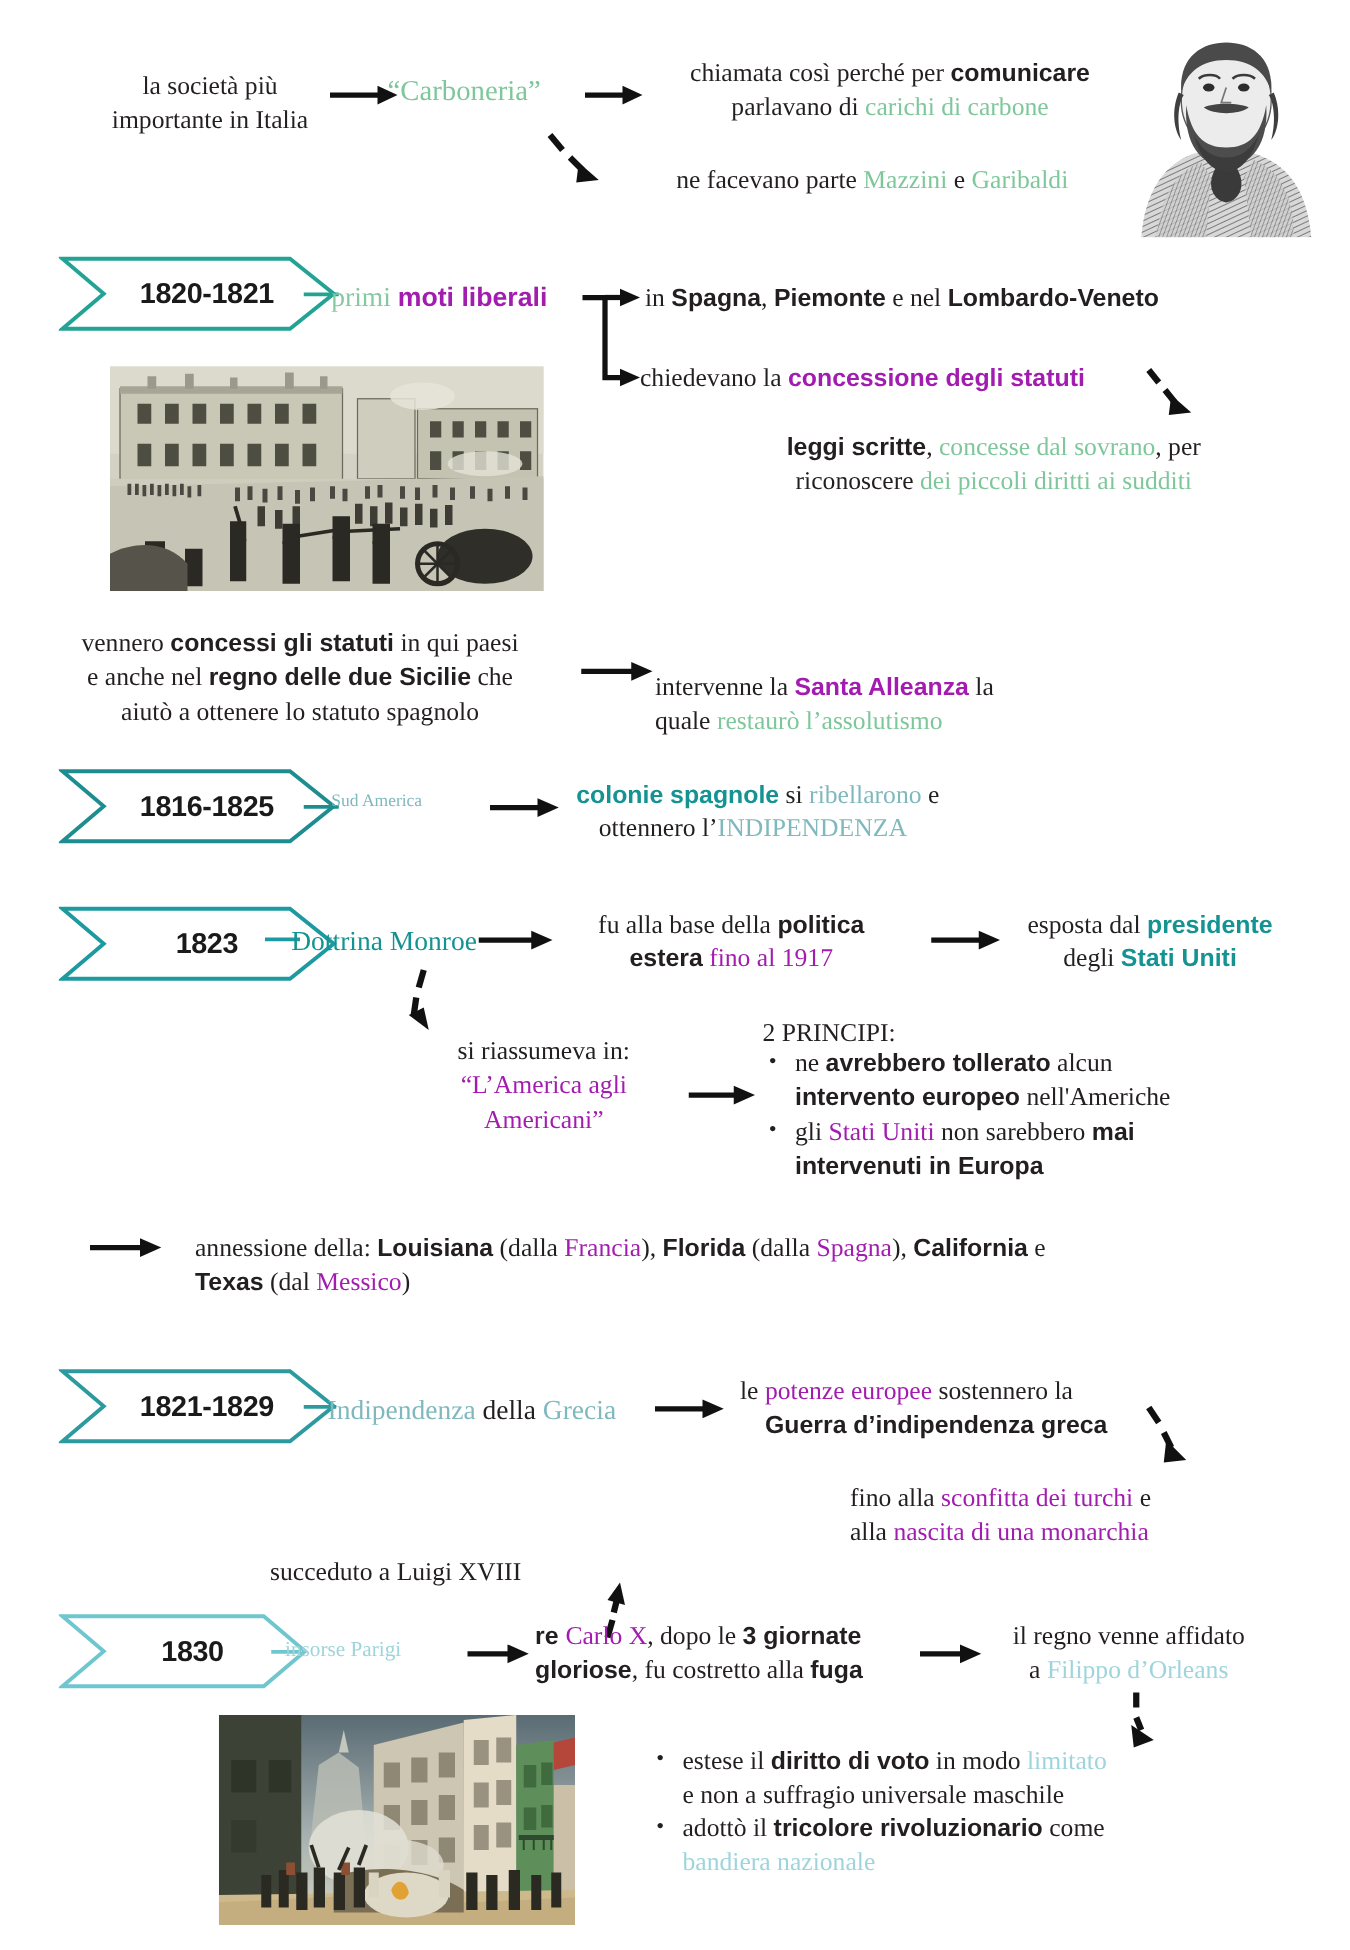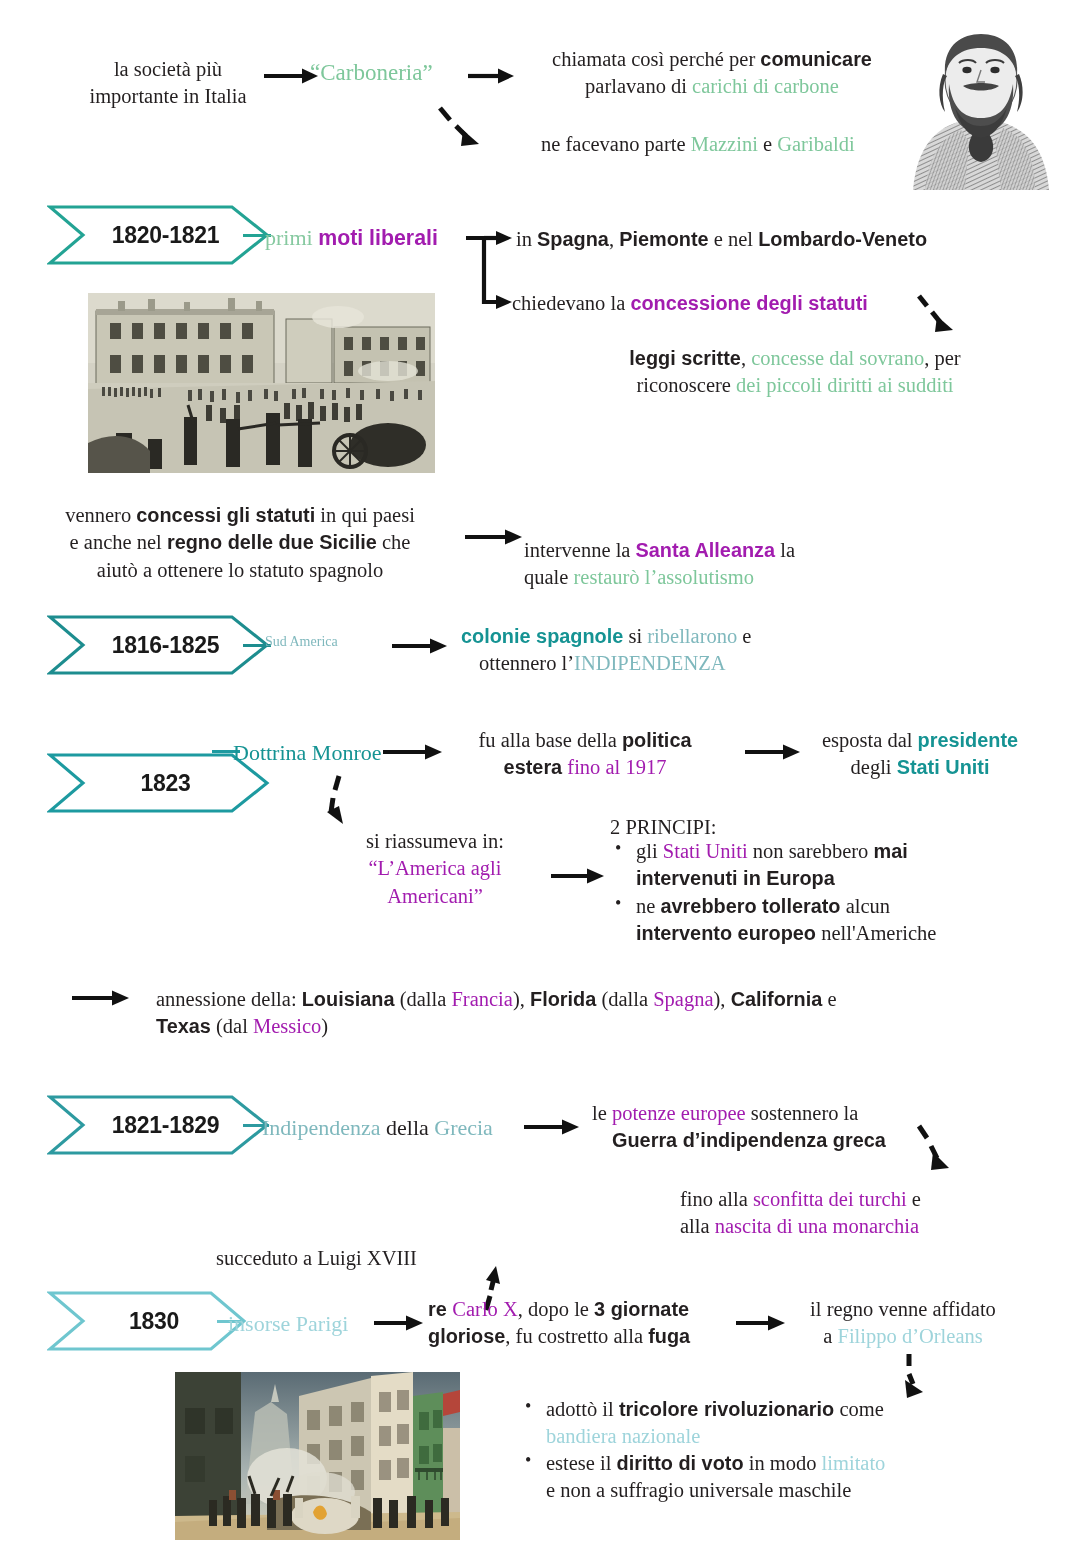--- a/index.html
+++ b/index.html
@@ -359,21 +359,21 @@
     <path d="M0 10 L40 10" stroke="#111" stroke-width="4.2" fill="none"></path>
     <path d="M38 2.5 L55 10 L38 17.5 Z" fill="#111"></path>
   </svg>
 </div>
 
 <div class="abs txt serif" style="left:461px; top:623px;">
   <b class="tealdk">colonie spagnole</b><span> si </span><span class="tealgray">ribellarono</span><span> e</span><br>
   <span style="display:inline-block; width:18px;"></span><span>ottennero l’</span><span class="tealgray">INDIPENDENZA</span>
 </div>
 
-<div class="banner" style="left:47px; top:752px; width:223px; height:62px;">
+<div class="banner" style="left:47px; top:724px; width:223px; height:62px;">
   <svg width="223" height="62" viewBox="0 0 223 62">
     <path d="M3 3 L185 3 L220 31 L185 59 L3 59 L36 31 Z" fill="none" stroke="#1d9aa0" stroke-width="3.1" stroke-linejoin="miter"></path>
   </svg>
   <div class="year">1823</div>
 </div>
 <div class="connector" style="left:212px; top:750px; width:28px; background:#1d9aa0;"></div>
 
 <div class="abs txt tealdk serif" style="left:233px; top:738px; font-size:22px;">Dottrina Monroe</div>
 
 <div class="abs arrow" style="left:383px; top:742px;">
@@ -418,26 +418,26 @@
   <svg width="56" height="20" viewBox="0 0 56 20">
     <path d="M0 10 L38 10" stroke="#111" stroke-width="4.2" fill="none"></path>
     <path d="M36 2.5 L53 10 L36 17.5 Z" fill="#111"></path>
   </svg>
 </div>
 
 <div class="abs txt serif" style="left:610px; top:814px;">2 PRINCIPI:</div>
 
 <ul class="bullets abs" style="left:610px; top:838px; width:420px;">
   <li>
+    <span>ne </span><b>avrebbero tollerato</b><span> alcun</span><br>
+    <b>intervento europeo</b><span> nell'Americhe</span>
+  </li>
+  <li>
     <span>gli </span><span class="tealsoft">Stati Uniti</span><span> non sarebbero </span><b>mai</b><br>
     <b>intervenuti in Europa</b>
-  </li>
-  <li>
-    <span>ne </span><b>avrebbero tollerato</b><span> alcun</span><br>
-    <b>intervento europeo</b><span> nell'Americhe</span>
   </li>
 </ul>
 
 <div class="abs arrow" style="left:72px; top:988px;">
   <svg width="60" height="20" viewBox="0 0 60 20">
     <path d="M0 10 L42 10" stroke="#111" stroke-width="4.2" fill="none"></path>
     <path d="M40 2.5 L57 10 L40 17.5 Z" fill="#111"></path>
   </svg>
 </div>
 
@@ -494,21 +494,21 @@
 </div>
 
 <div class="banner" style="left:47px; top:1290px; width:200px; height:62px;">
   <svg width="200" height="62" viewBox="0 0 200 62">
     <path d="M3 3 L164 3 L197 31 L164 59 L3 59 L36 31 Z" fill="none" stroke="#6fc6cf" stroke-width="3.1" stroke-linejoin="miter"></path>
   </svg>
   <div class="year">1830</div>
 </div>
 <div class="connector" style="left:217px; top:1320px; width:24px; background:#6fc6cf;"></div>
 
-<div class="abs txt tealpale serif" style="left:228px; top:1309px; font-size:22px;">insorse Parigi</div>
+<div class="abs txt tealpale serif" style="left:228px; top:1309px; font-size:17px;">insorse Parigi</div>
 
 <div class="abs arrow" style="left:374px; top:1313px;">
   <svg width="52" height="20" viewBox="0 0 52 20">
     <path d="M0 10 L34 10" stroke="#111" stroke-width="4.2" fill="none"></path>
     <path d="M32 2.5 L49 10 L32 17.5 Z" fill="#111"></path>
   </svg>
 </div>
 
 <div class="abs txt serif" style="left:428px; top:1296px;">
   <b>re </b><span class="tealsoft">Carlo X</span><span>, dopo le </span><b>3 giornate</b><br>
@@ -530,26 +530,26 @@
 <div class="abs arrow" style="left:893px; top:1352px;">
   <svg width="44" height="52" viewBox="0 0 44 52">
     <path d="M16 2 L16 14" stroke="#111" stroke-width="5" fill="none"></path>
     <path d="M16 22 L20 32" stroke="#111" stroke-width="5" fill="none"></path>
     <path d="M12 28 L30 40 L14 46 Z" fill="#111"></path>
   </svg>
 </div>
 
 <ul class="bullets abs" style="left:520px; top:1396px; width:500px;">
   <li>
+    <span>estese il </span><b>diritto di voto</b><span> in modo </span><span class="tealpale">limitato</span><br>
+    <span>e non a suffragio universale maschile</span>
+  </li>
+  <li>
     <span>adottò il </span><b>tricolore rivoluzionario</b><span> come</span><br>
     <span class="tealpale">bandiera nazionale</span>
-  </li>
-  <li>
-    <span>estese il </span><b>diritto di voto</b><span> in modo </span><span class="tealpale">limitato</span><br>
-    <span>e non a suffragio universale maschile</span>
   </li>
 </ul>
 
 <div class="imgbox" style="left:175px; top:1372px; width:285px; height:168px;">
   <svg width="285" height="168" viewBox="0 0 285 168">
     <defs>
       <linearGradient id="sky30" x1="0" y1="0" x2="0" y2="1">
         <stop offset="0%" stop-color="#5a6b74"></stop>
           <stop offset="60%" stop-color="#a9b4b2"></stop>
         <stop offset="100%" stop-color="#d6d2bd"></stop>

